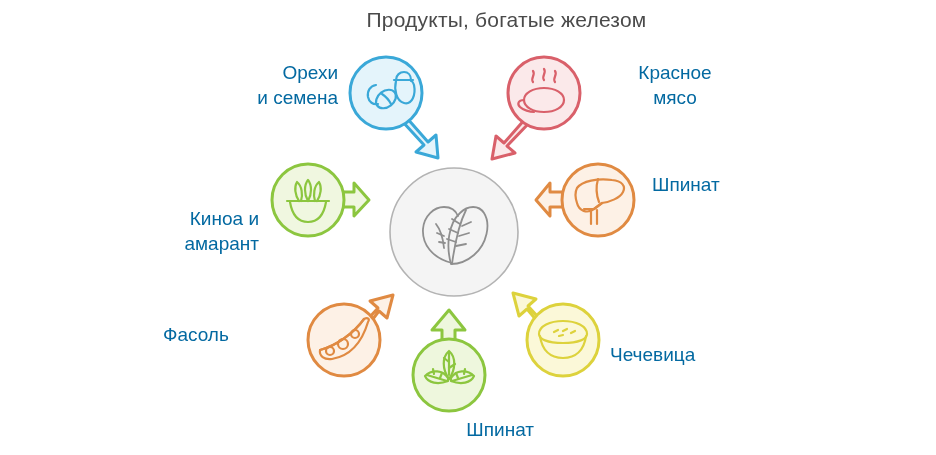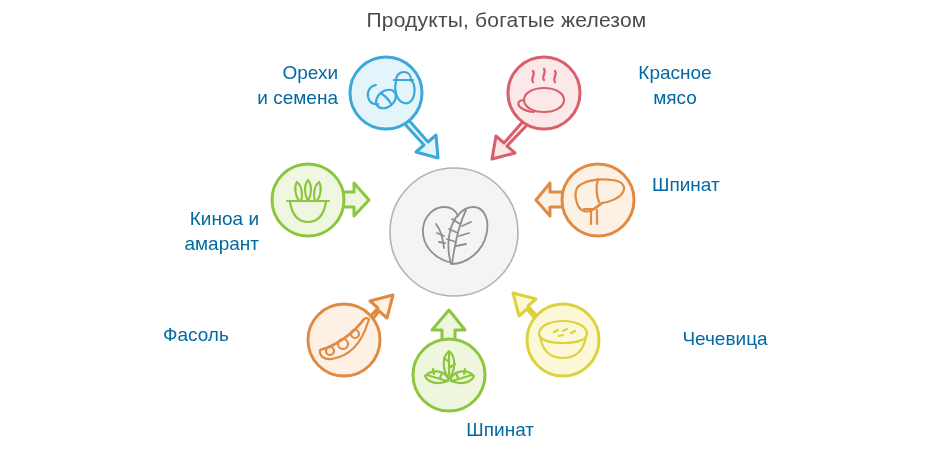--- a/index.html
+++ b/index.html
@@ -142,21 +142,21 @@
       <circle cx="57" cy="58" r="36" fill="#fbf8d8" stroke="#ddd23c" stroke-width="3"></circle>
       <g fill="none" stroke="#ddd23c" stroke-width="2.2" stroke-linecap="round" stroke-linejoin="round">
         <path d="M33 52 C33 44 44 39 57 39 C70 39 81 44 81 52 C81 57 73 61 57 61 C41 61 33 57 33 52 Z"></path>
         <path d="M34 54 C36 68 44 76 57 76 C70 76 78 68 80 54"></path>
         <path d="M48 50 L52 48"></path>
         <path d="M57 49 L61 47"></path>
         <path d="M65 51 L69 49"></path>
         <path d="M53 54 L57 53"></path>
       </g>
     </svg>
-    <div class="label left" style="left:104px; top:44px; width:150px; text-align:center;margin-left:40px;"><span>Чечевица</span></div>
+    <div class="label left" style="left:104px; top:60px; width:150px; text-align:left;"><span>Чечевица</span></div>
   </div>
 
   <div class="node" style="left:404px; top:305px;">
     <svg width="90" height="110" viewBox="0 0 90 110">
       <g fill="#eef7dd" stroke="#8cc63f" stroke-width="3" stroke-linejoin="round" stroke-linecap="round">
         <path d="M38 58 L38 25 L28 25 L45 5 L61 25 L51 25 L51 58 Z"></path>
       </g>
       <circle cx="45" cy="70" r="36" fill="#eef7dd" stroke="#8cc63f" stroke-width="3"></circle>
       <g fill="none" stroke="#8cc63f" stroke-width="2.2" stroke-linecap="round" stroke-linejoin="round">
         <path d="M45 74 C38 64 38 52 45 46 C52 52 52 64 45 74 Z"></path>

